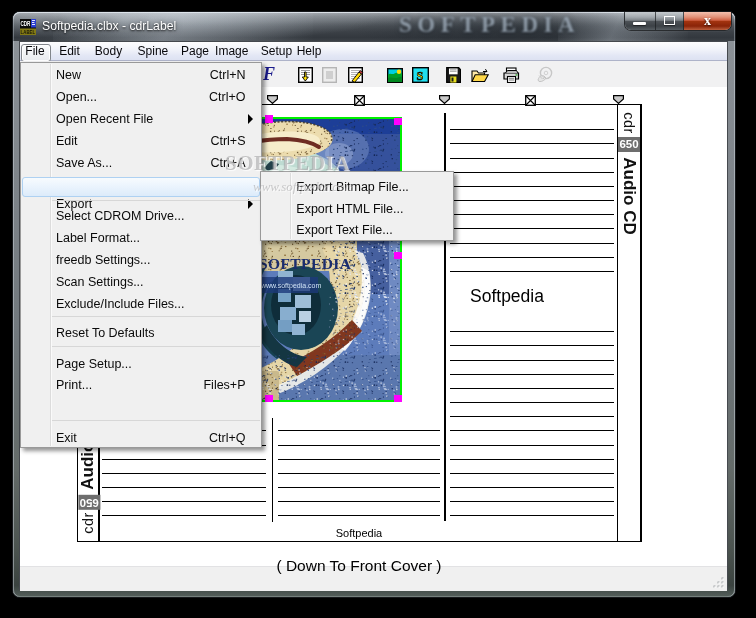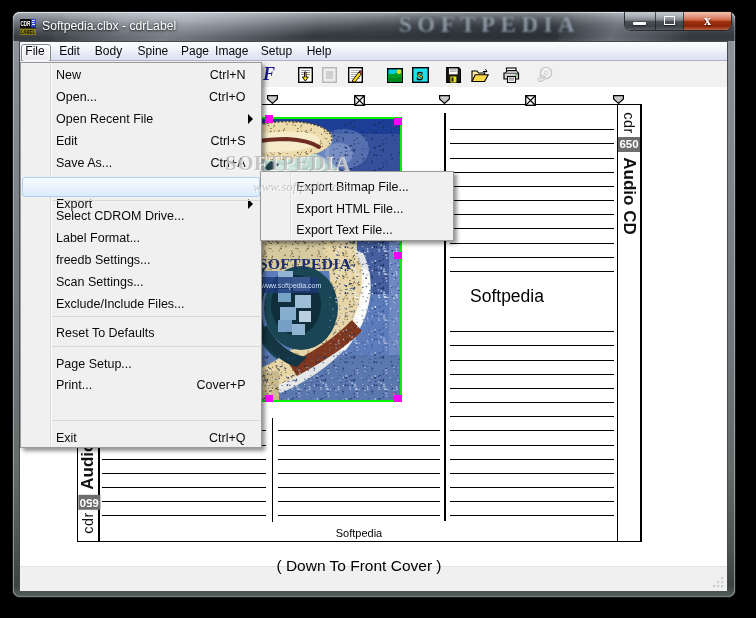--- a/index.html
+++ b/index.html
@@ -105,21 +105,21 @@
   <div id="menubar" class="abs"></div>
   <div id="filebtn" class="abs"></div>
   <div class="abs" style="z-index:5;font-size:12px;color:#08080c;top:42.5px;left:0;height:17px;line-height:17px;width:756px;">
     <span class="mitem" style="left:35px;">File</span>
     <span class="mitem" style="left:69.5px;">Edit</span>
     <span class="mitem" style="left:108.5px;">Body</span>
     <span class="mitem" style="left:152.9px;">Spine</span>
     <span class="mitem" style="left:195px;">Page</span>
     <span class="mitem" style="left:231.8px;">Image</span>
     <span class="mitem" style="left:276.5px;">Setup</span>
-    <span class="mitem" style="left:319px;">Help</span>
+    <span class="mitem" style="left:304px;padding-left:10px;">Help</span>
   </div>
   <div id="toolbar" class="abs"></div>
   <div class="abs" style="left:0;top:0;z-index:5;">
     <div class="abs" style="left:263px;top:64px;font-family:'Liberation Serif',serif;font-style:italic;font-weight:bold;font-size:18px;color:#1a1a8c;">F</div>
     <svg class="abs" style="left:297.5px;top:67px" width="15" height="16">
       <rect x="0.7" y="0.7" width="13.6" height="14.6" fill="#fff" stroke="#000" stroke-width="1.4"></rect>
       <path d="M3 3.5 h9 M3 5.5 h9 M3 7.5 h9" stroke="#9a9a9a" stroke-width="1"></path>
       <path d="M7.5 6 v5 h2.2 l-3 4 -3 -4 h2.2 v-5 z" fill="#ffe000" stroke="#000" stroke-width="0.9" transform="translate(0.6,-1)"></path>
     </svg>
     <svg class="abs" style="left:322px;top:67px" width="15" height="16">
@@ -497,21 +497,21 @@
     <div class="msep" style="top:253.0px;"></div>
     <div class="mrow" style="top:259.1px;">
       <span class="lab">Reset To Defaults</span>
     </div>
     <div class="msep" style="top:283.2px;"></div>
     <div class="mrow" style="top:289.6px;">
       <span class="lab">Page Setup...</span>
     </div>
     <div class="mrow" style="top:310.9px;">
       <span class="lab">Print...</span>
-      <span class="acc">Cover+P</span>
+      <span class="acc">Files+P</span>
     </div>
     <div class="msep" style="top:357.0px;"></div>
     <div class="mrow" style="top:364.2px;">
       <span class="lab">Exit</span>
       <span class="acc">Ctrl+Q</span>
     </div>
   </div>
   <div id="smenu" class="abs" style="z-index:31;">
     <div class="gut"></div>
     <div class="srow" style="top:3.6px;">

